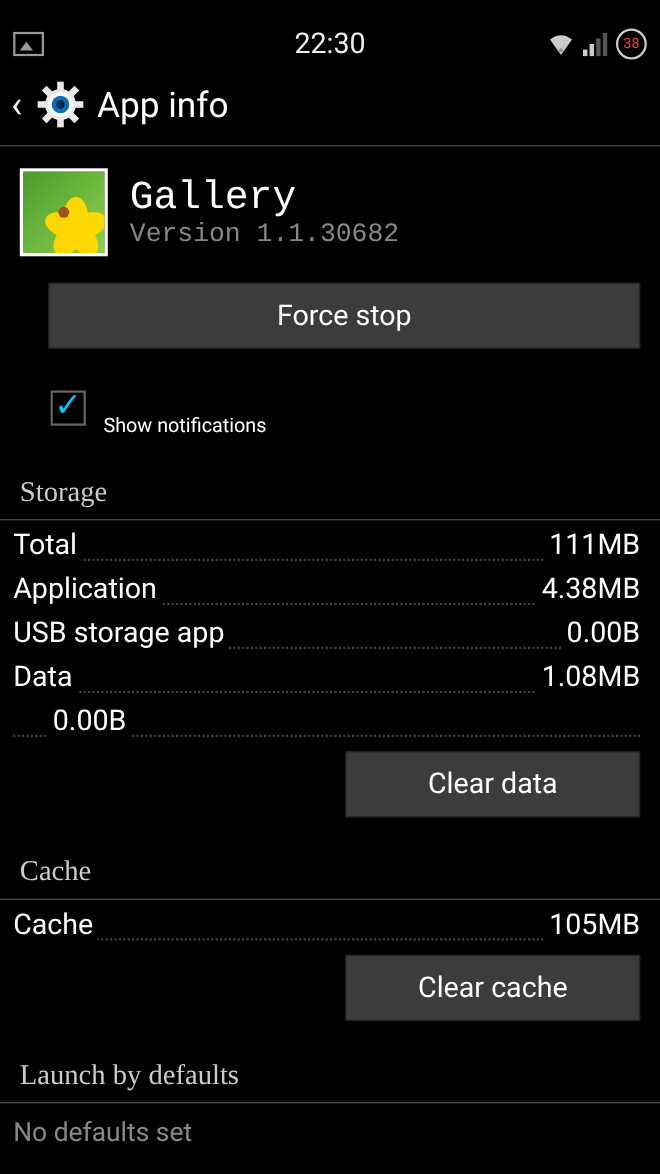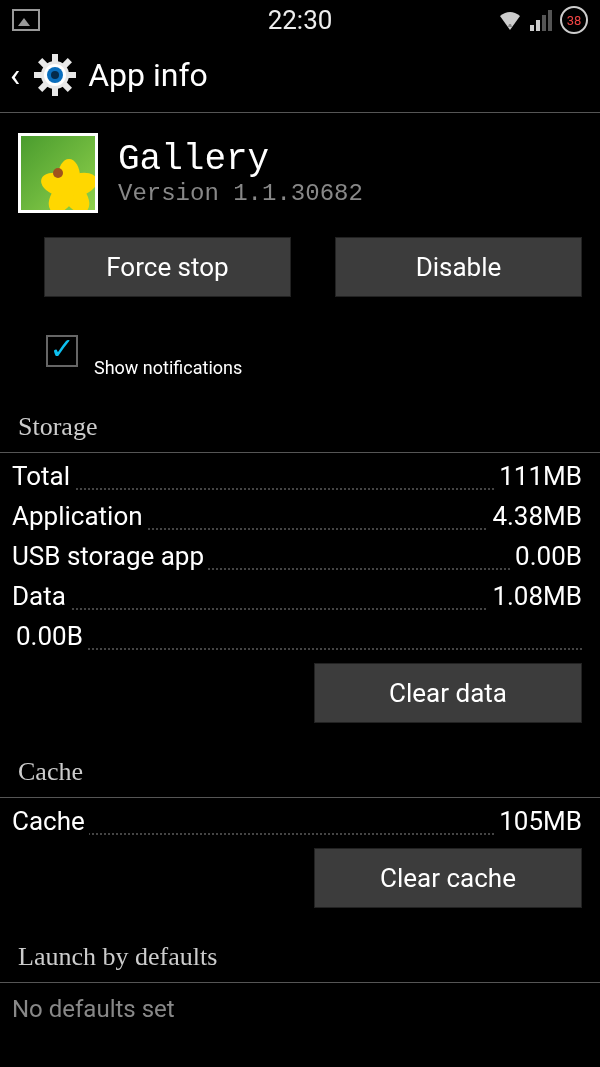--- a/index.html
+++ b/index.html
@@ -17,20 +17,21 @@
       position: relative;
     }
     .status-bar {
       height: 40px;
       display: flex;
       align-items: center;
       justify-content: space-between;
       padding: 0 12px;
       font-size: 22px;
       color: #ccc;
+      margin-top: 20px;
     }
     .status-left {
       display: flex;
       align-items: center;
       gap: 8px;
     }
     .status-center {
       position: absolute;
       left: 50%;
       transform: translateX(-50%);
@@ -220,20 +221,21 @@
     .data-row span {
       background: #000;
       position: relative;
       z-index: 1;
     }
     .data-row span:first-child {
       padding-right: 4px;
     }
     .data-row span:last-child {
       padding-left: 4px;
+      margin-left: 32px;
     }
     .btn-right {
       display: flex;
       justify-content: flex-end;
       padding: 10px 18px 12px 18px;
     }
     .btn-right .btn {
       flex: 0 0 268px;
     }
     .cache-spacer {
@@ -308,21 +310,20 @@
     </div>
   </div>
   <div class="app-info-text">
     <div class="app-name">Gallery</div>
     <div class="app-version">Version 1.1.30682</div>
   </div>
 </div>
 
 <div class="button-row">
   <div class="btn">Force stop</div>
-  <div class="btn">Disable</div>
 </div>
 
 <div class="checkbox-row">
   <div class="checkbox">
     <span class="checkmark">✓</span>
   </div>
   <div class="checkbox-label">Show notifications</div>
 </div>
 
 <div class="section-header">Storage</div>

